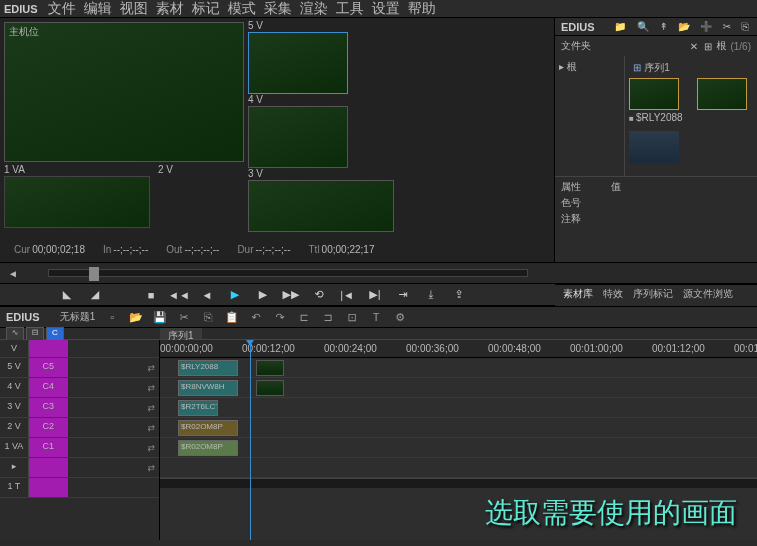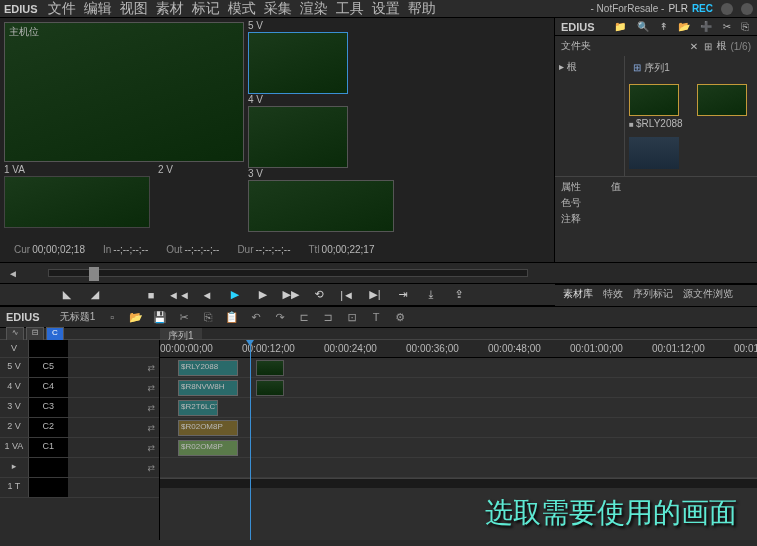--- a/index.html
+++ b/index.html
@@ -54,21 +54,21 @@
 .tl-right{flex:1;position:relative;overflow:hidden}
 .tl-head-row{height:12px;display:flex;border-bottom:1px solid #444}
 .tl-head-left{width:160px;background:#2b2b2b;display:flex;align-items:center;padding:0 4px;gap:6px}
 .seq-tab{background:#3a3a3a;padding:1px 8px;font-size:10px}
 .ruler{height:18px;background:#282828;border-bottom:1px solid #000;position:relative;font-size:8px;color:#888}
 .ruler span{position:absolute;top:3px}
 .playhead{position:absolute;left:90px;top:0;bottom:0;width:1px;background:#3a8fd4;z-index:5}
 .playhead::before{content:"";position:absolute;top:0;left:-4px;border:4px solid transparent;border-top:6px solid #3a8fd4}
 .track-row{height:20px;display:flex;border-bottom:1px solid #3a3a3a}
 .tr-a{width:28px;background:#2b2b2b;text-align:center;padding-top:3px;font-size:9px}
-.tr-b{width:40px;background:#000000;text-align:center;padding-top:3px;font-size:9px;border-left:1px solid #444}
+.tr-b{width:40px;background:#a21caf;text-align:center;padding-top:3px;font-size:9px;border-left:1px solid #444}
 .tr-c{width:92px;background:#2b2b2b;display:flex;align-items:center;justify-content:flex-end;padding:0 4px;gap:4px}
 .tr-c .ic{font-size:9px;color:#888}
 .track-lane{height:20px;border-bottom:1px solid #3a3a3a;position:relative}
 .clip{position:absolute;height:16px;top:2px;border:1px solid #666;font-size:8px;padding:1px 2px;overflow:hidden;white-space:nowrap}
 .clip.teal{background:#2a6a6a}
 .clip.orange{background:#6a5a2a}
 .clip.th{width:28px;background:linear-gradient(#1a3a1a,#0a2a0a);border:1px solid #555}
 .scroll-row{height:10px;background:#1a1a1a;border-top:1px solid #444}
 .caption{position:absolute;right:20px;bottom:14px;font-size:28px;color:#5eead4;text-shadow:2px 2px 3px #000;font-weight:500}
 .mode-btns{display:flex;gap:2px;padding:2px}
@@ -87,27 +87,20 @@
     <span>视图</span>
     <span>素材</span>
     <span>标记</span>
     <span>模式</span>
     <span>采集</span>
     <span>渲染</span>
     <span>工具</span>
     <span>设置</span>
     <span>帮助</span>
   </div>
-  <div class="title-tail">
-    <span>- NotForResale -</span>
-    <span style="color:#ccc">PLR</span>
-    <span class="rec">REC</span>
-    <span class="win-btn"></span>
-    <span class="win-btn"></span>
-  </div>
 </div>
 
 <div class="main">
   <div class="left-panel">
     <div class="preview-area">
       <div class="col-left">
         <div class="preview-main">
           <span class="lbl">主机位</span>
         </div>
         <div class="row-bottom">
@@ -163,21 +156,21 @@
       <span style="margin-left:6px">⊞</span>
       <span style="margin-left:4px">根</span>
       <span style="margin-left:4px;color:#888">(1/6)</span>
     </div>
     <div class="rp-tree">
       <div class="rp-tree-left">
         <div>▸ <span>根</span></div>
       </div>
       <div class="rp-tree-right">
         <div class="seq-link">⊞ <span>序列1</span></div>
-        <div style="display:flex;gap:14px;margin-top:8px">
+        <div style="display:flex;gap:14px;margin-top:2px">
           <div>
             <div class="thumb"></div>
             <div class="thumb-lbl">■ <span>$RLY2088</span></div>
             <div class="thumb2"></div>
           </div>
           <div>
             <div class="thumb"></div>
           </div>
         </div>
       </div>

